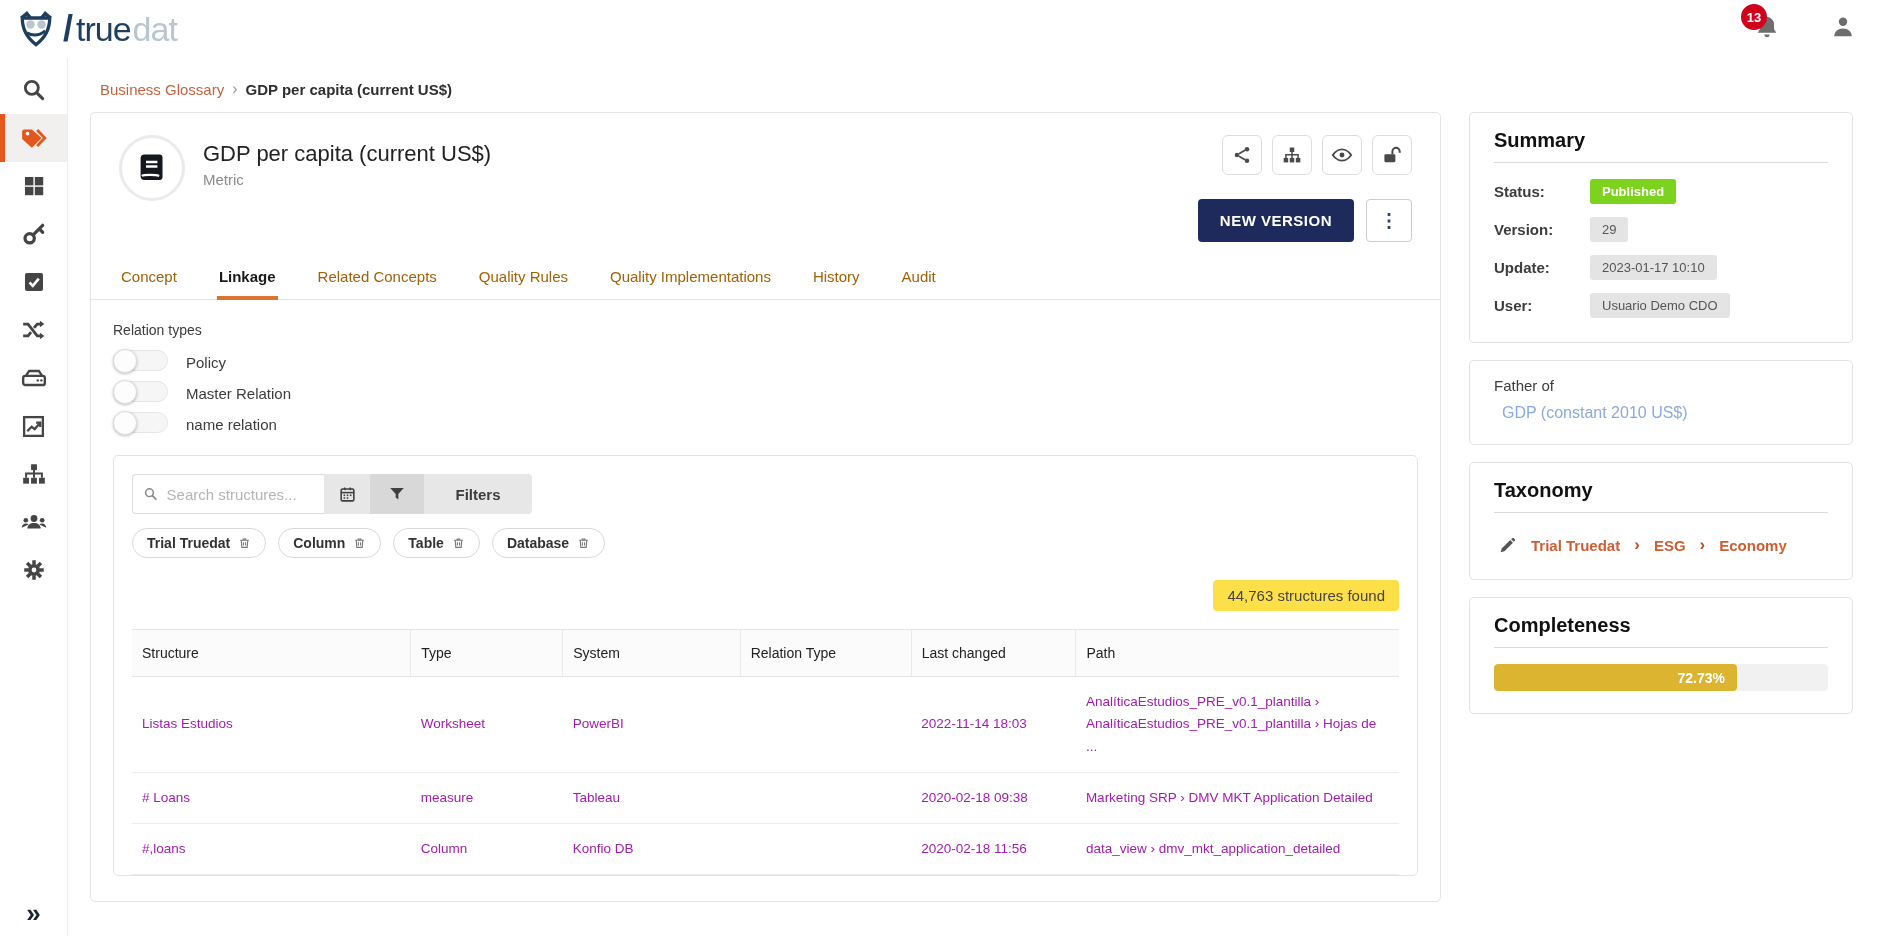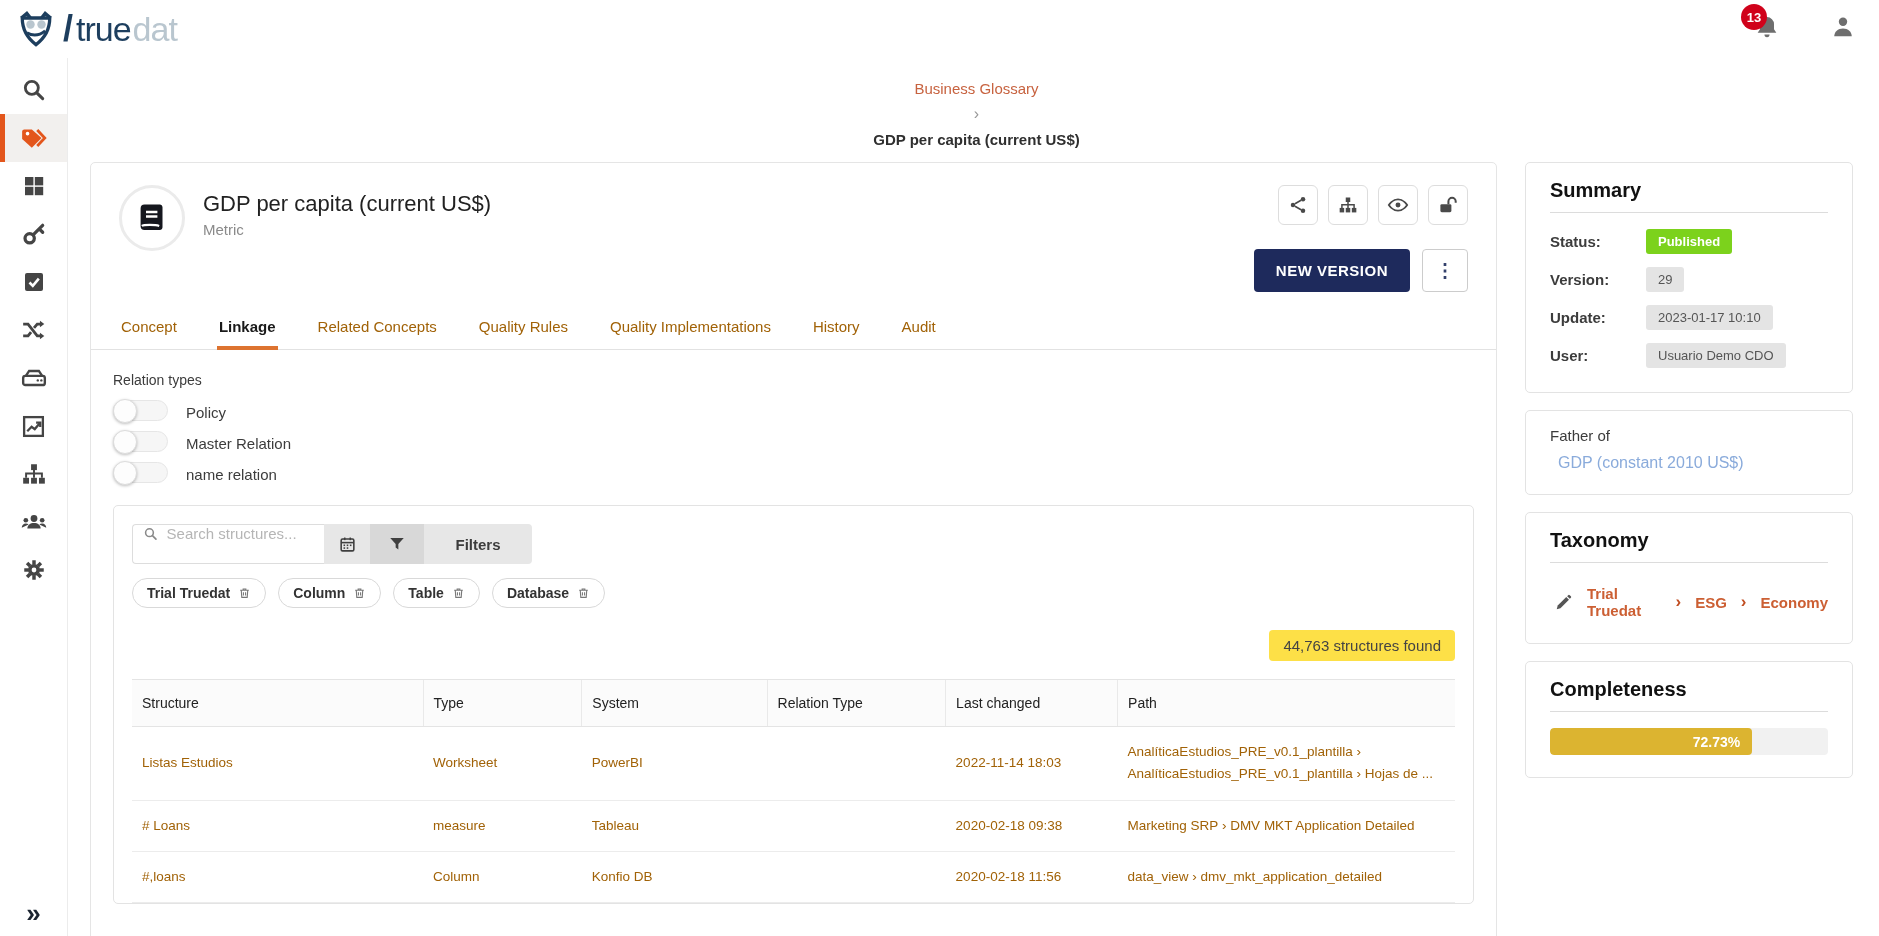--- a/index.html
+++ b/index.html
@@ -26,21 +26,21 @@
   .sidebar { width:68px; border-right:1px solid #ececec; display:flex; flex-direction:column;
     padding-top:8px; flex-shrink:0; position:relative; }
   .side-item { height:48px; display:flex; align-items:center; justify-content:center;
     color:#454545; cursor:pointer; position:relative; }
   .side-item.active { background:#f2f0ee; }
   .side-item.active::before { content:""; position:absolute; left:0; top:0; bottom:0; width:5px; background:#e3561c; }
   .side-expand { margin-top:auto; margin-bottom:10px; text-align:center; font-size:26px;
     font-weight:bold; color:#1b2430; cursor:pointer; line-height:1; }
 
   .content { flex:1; padding:14px 26px 0 22px; overflow:hidden; }
-  .breadcrumb { font-size:15px; margin:8px 0 14px 10px; display:flex; gap:8px; align-items:center;flex-direction:column; }
+  .breadcrumb { font-size:15px; margin:8px 0 14px 10px; display:flex; gap:8px; align-items:center; }
   .crumb-link { color:#c7623f; cursor:pointer; }
   .crumb-sep { color:#999; font-size:16px; }
   .crumb-current { color:#2f2f2f; font-weight:bold; }
 
   .content-grid { display:flex; gap:28px; align-items:flex-start; }
 
   
   .main-card { flex:1; border:1px solid #e5e5e5; border-radius:5px; background:#fff; min-width:0; height:790px; overflow:hidden; }
   .card-head { display:flex; padding:22px 28px 8px 28px; }
   .avatar { width:66px; height:66px; border-radius:50%; border:3px solid #ebebeb;
@@ -71,21 +71,21 @@
   .toggle-row { display:flex; align-items:flex-end; gap:18px; margin-bottom:10px; }
   .toggle { width:55px; height:21px; border-radius:12px; background:#f6f6f6;
     border:1px solid #e6e6e6; position:relative; cursor:pointer; flex-shrink:0; }
   .toggle .knob { position:absolute; left:-1px; top:-2px; width:24px; height:24px; border-radius:50%;
     background:#fdfdfd; border:1px solid #ddd; box-shadow:0 1px 3px rgba(0,0,0,0.25); }
   .toggle-label { font-size:15px; color:#3c3c3c; }
 
   
   .inner-card { border:1px solid #e3e3e3; border-radius:5px; margin-top:22px; padding:18px 18px 0 18px; }
   .search-row { display:flex; width:400px; }
-  .search-box { flex:1; display:flex; align-items:flex-start; border:1px solid #ddd;
+  .search-box { flex:1; display:flex; align-items:center; border:1px solid #ddd;
     border-right:none; border-radius:4px 0 0 4px; padding:0 10px; height:40px; color:#8a8a8a; }
   .search-box input { border:none; outline:none; font-size:15px; color:#555; width:100%;
     margin-left:8px; font-family:"Liberation Sans", sans-serif; background:transparent; }
   .search-box input::placeholder { color:#b5b5b5; }
   .seg { height:40px; display:flex; align-items:center; justify-content:center; cursor:pointer; }
   .seg-cal { width:46px; background:#e7e7e7; color:#3f3f3f; }
   .seg-funnel { width:54px; background:#d8d8d8; color:#3f3f3f; }
   .seg-filters { width:108px; background:#e7e7e7; border-radius:0 4px 4px 0;
     font-size:15px; font-weight:bold; color:#3c3c3c; }
   .chips-row { display:flex; gap:12px; margin-top:14px; }
@@ -94,27 +94,27 @@
   .chip svg { color:#777; }
   .found-row { display:flex; justify-content:flex-end; margin-top:22px; }
   .found-badge { background:#fde047; color:#444; font-size:15px; border-radius:4px; padding:7px 14px; }
 
   
   table { width:100%; border-collapse:collapse; margin-top:18px; table-layout:fixed; }
   thead th { text-align:left; font-size:14px; font-weight:400; color:#222;
     background:#fbfbfb; border-top:1px solid #e4e4e4; border-bottom:1px solid #e4e4e4;
     padding:15px 10px; }
   thead th + th { border-left:1px solid #e9e9e9; }
-  tbody td { font-size:13.5px; color:#a16207; padding:14px 10px; border-bottom:1px solid #ececec;
+  tbody td { font-size:13.5px; color:#a21caf; padding:14px 10px; border-bottom:1px solid #ececec;
     vertical-align:middle; line-height:1.65; }
   .col-structure { width:22%; } .col-type { width:12%; } .col-system { width:14%; }
   .col-reltype { width:13.5%; } .col-changed { width:13%; } .col-path { width:25.5%; }
 
   
-  .right-col { width:328px; flex-shrink:0; display:flex; flex-direction:column; gap:17px; }
+  .right-col { width:384px; flex-shrink:0; display:flex; flex-direction:column; gap:17px; }
   .panel { border:1px solid #e3e3e3; border-radius:5px; padding:16px 24px 22px 24px; background:#fff; }
   .panel h2 { font-size:20px; font-weight:bold; color:#111; padding-bottom:10px;
     border-bottom:1px solid #dcdcdc; margin-bottom:16px; }
   .summary-row { display:flex; align-items:center; margin-bottom:13px; }
   .summary-row:last-child { margin-bottom:2px; }
   .summary-label { width:96px; font-size:15px; font-weight:bold; color:#3c3c3c; flex-shrink:0; }
   .badge { display:inline-block; font-size:13px; border-radius:3px; padding:5px 12px; }
   .badge-green { background:#7cd21c; color:#fff; font-weight:bold; }
   .badge-gray { background:#e4e4e4; color:#555; }
   .relation-kind { font-size:15px; color:#3c3c3c; margin-bottom:10px; }

